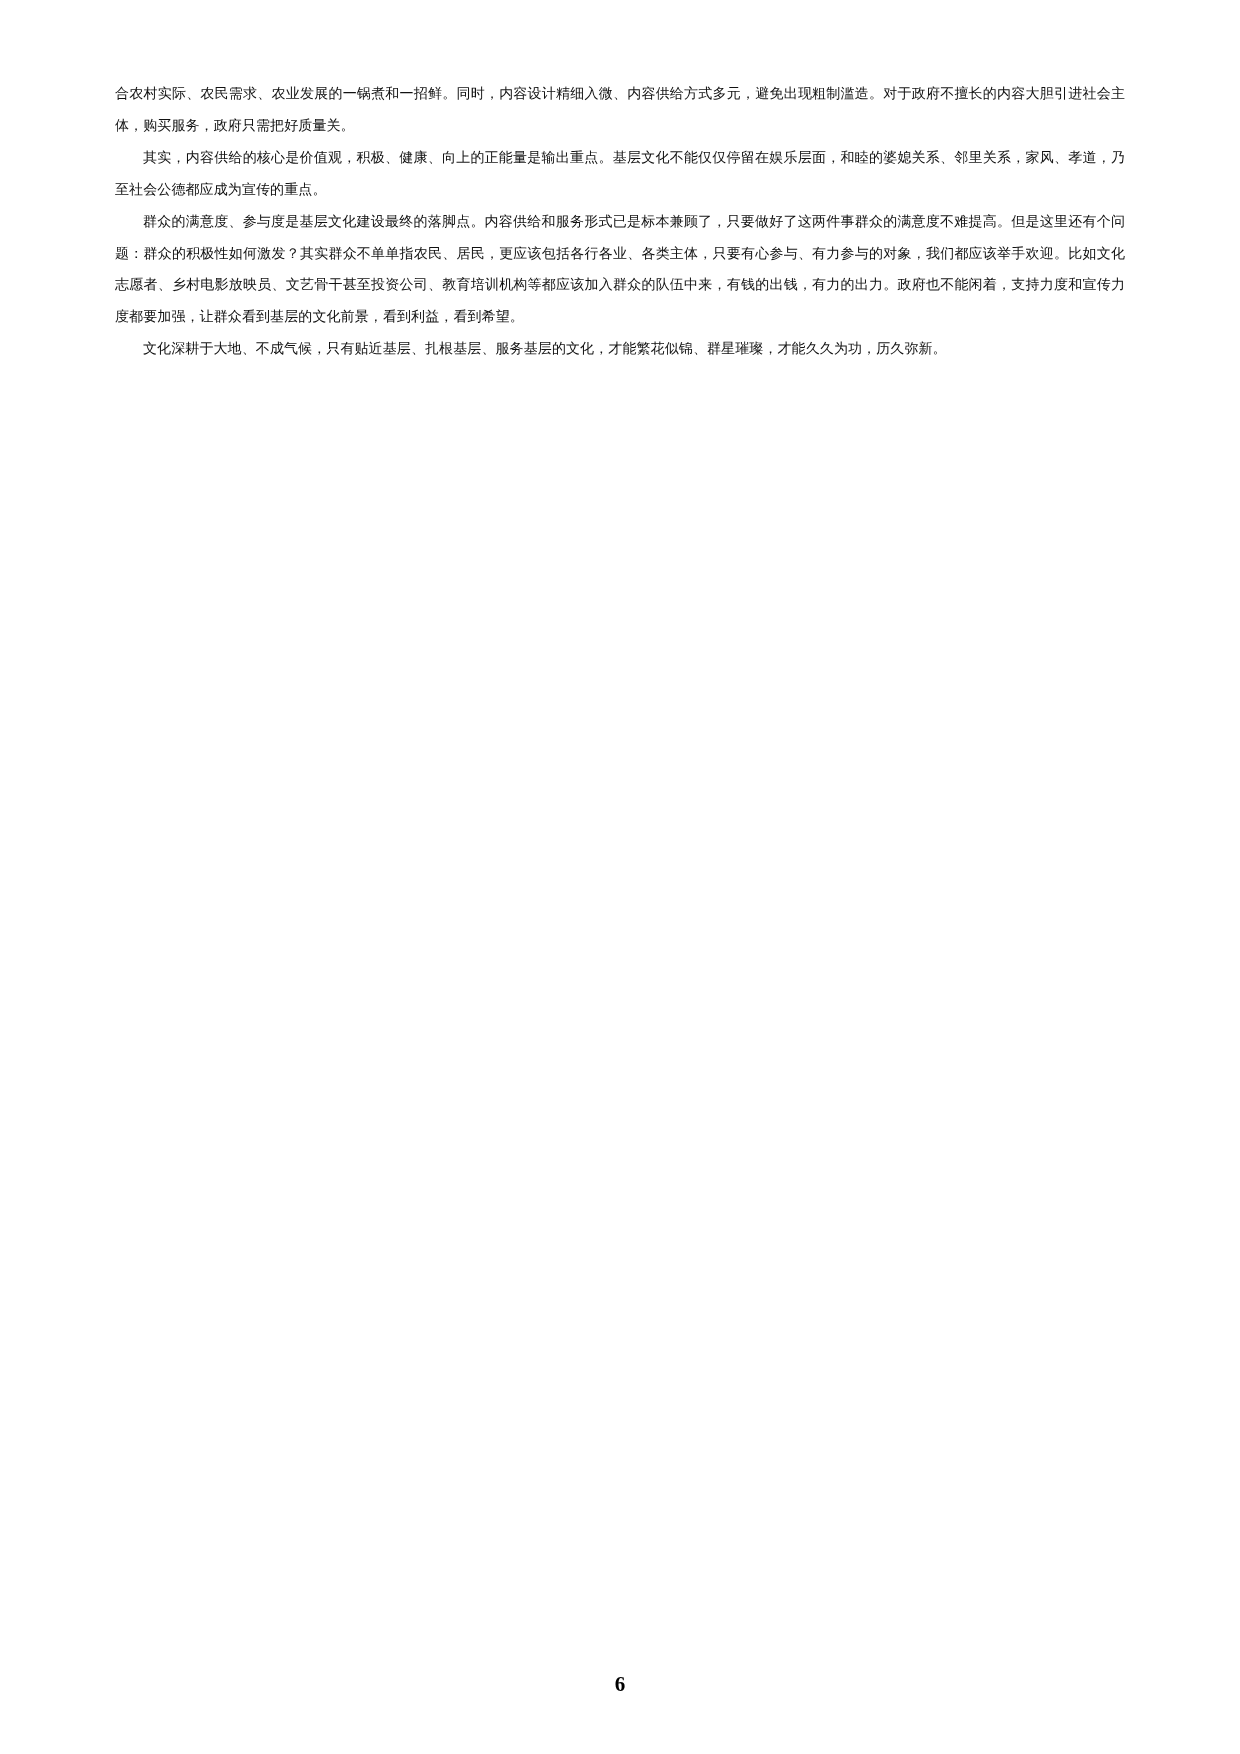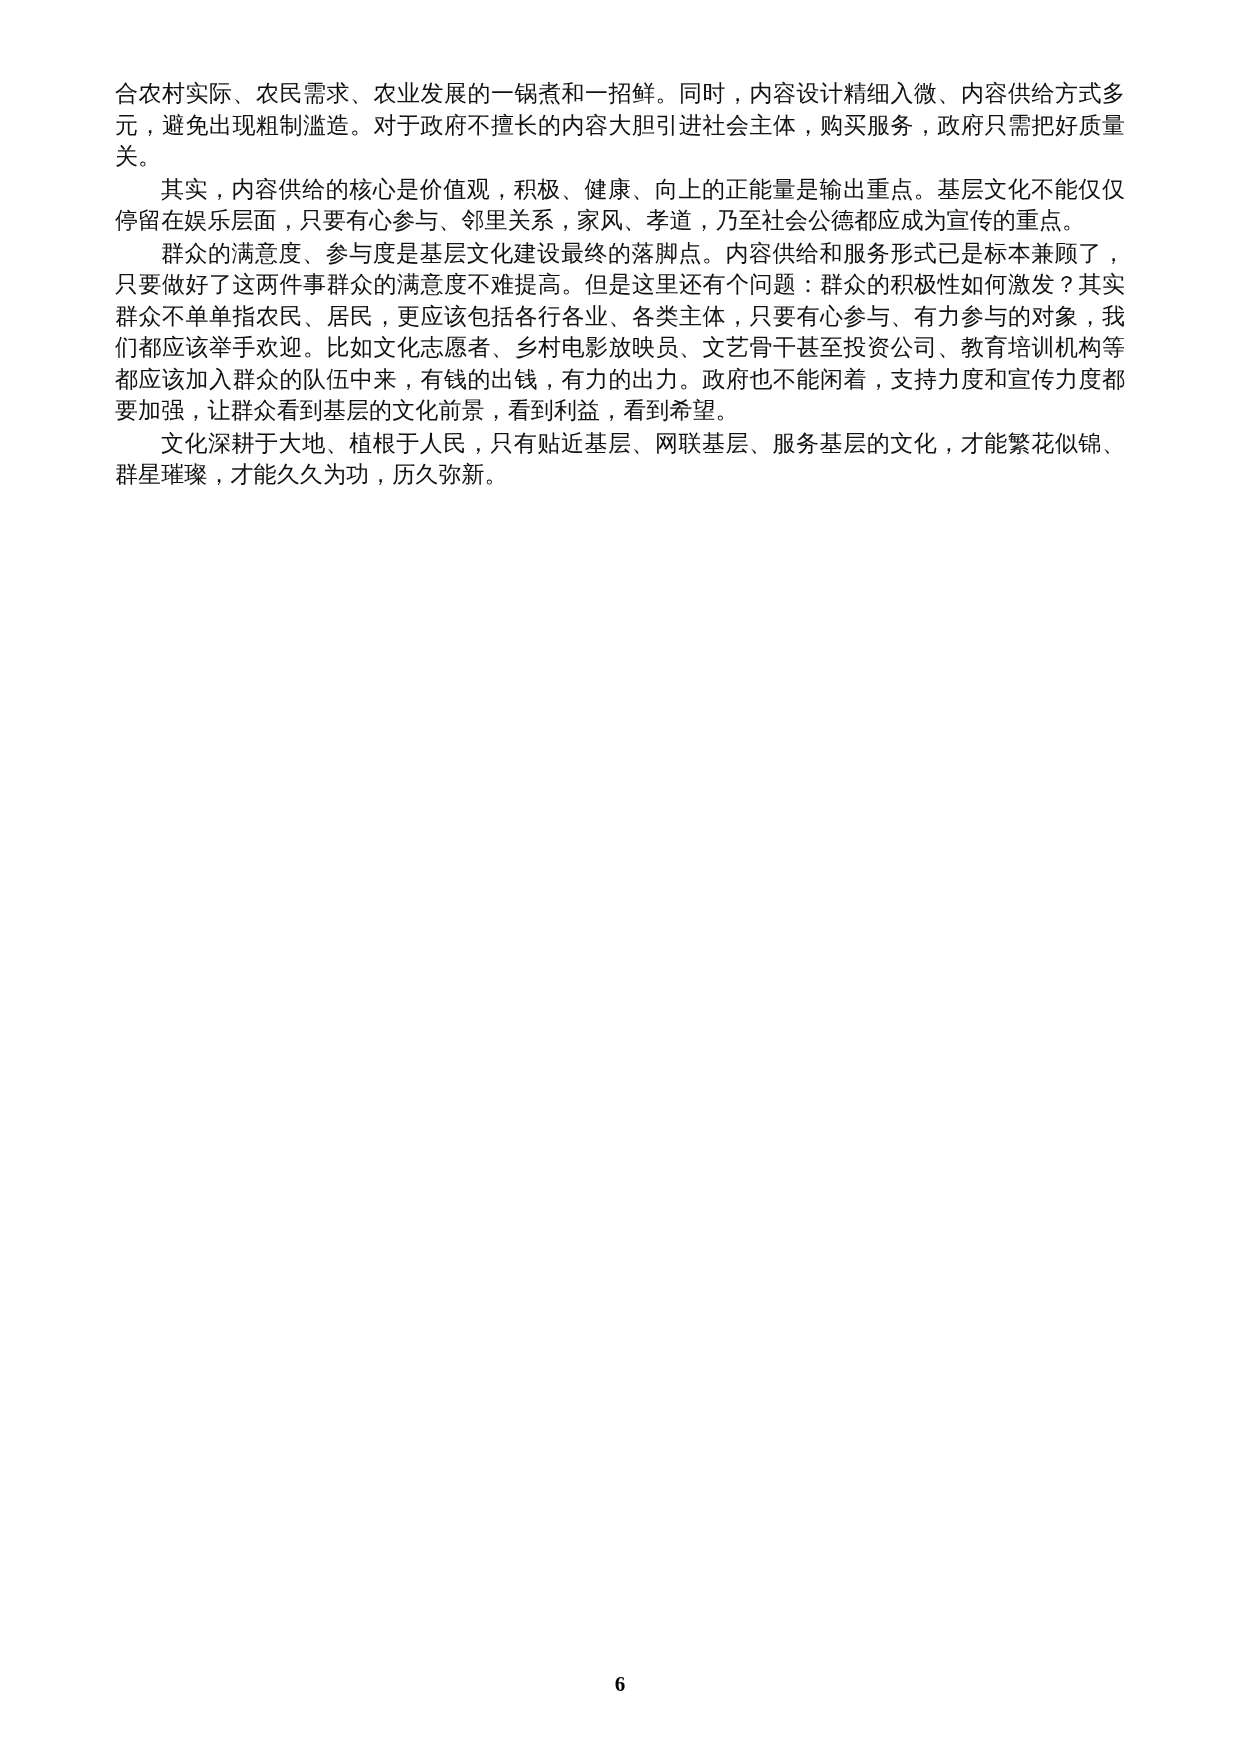--- a/index.html
+++ b/index.html
@@ -17,21 +17,21 @@
     font-family: "Liberation Serif", "DejaVu Serif", serif;
   }
   .content {
     position: absolute;
     left: 115px;
     top: 78px;
     width: 1010px;
   }
   .para {
     margin: 0 0 1px 0;
-    font-size: 23px;
+    font-size: 14px;
     line-height: 31.5px;
     color: #111111;
     text-align: justify;
     text-justify: inter-ideograph;
     letter-spacing: 0.1px;
     font-family: "Liberation Serif", "DejaVu Serif", serif;
   }
   .para.indent {
     text-indent: 2em;
   }
@@ -52,25 +52,25 @@
 </style>
 </head>
 <body>
 
 <div class="page">
 
   <div class="content">
 
     <p class="para noindent">合农村实际、农民需求、农业发展的一锅煮和一招鲜。同时，内容设计精细入微、内容供给方式多元，避免出现粗制滥造。对于政府不擅长的内容大胆引进社会主体，购买服务，政府只需把好质量关。</p>
 
-    <p class="para indent">其实，内容供给的核心是价值观，积极、健康、向上的正能量是输出重点。基层文化不能仅仅停留在娱乐层面，只要有心参与、邻里关系，家风、孝道，乃至社会公德都应成为宣传的重点。</p>
+    <p class="para indent">其实，内容供给的核心是价值观，积极、健康、向上的正能量是输出重点。基层文化不能仅仅停留在娱乐层面，和睦的婆媳关系、邻里关系，家风、孝道，乃至社会公德都应成为宣传的重点。</p>
 
 
 
     <p class="para indent">群众的满意度、参与度是基层文化建设最终的落脚点。内容供给和服务形式已是标本兼顾了，只要做好了这两件事群众的满意度不难提高。但是这里还有个问题：群众的积极性如何激发？其实群众不单单指农民、居民，更应该包括各行各业、各类主体，只要有心参与、有力参与的对象，我们都应该举手欢迎。比如文化志愿者、乡村电影放映员、文艺骨干甚至投资公司、教育培训机构等都应该加入群众的队伍中来，有钱的出钱，有力的出力。政府也不能闲着，支持力度和宣传力度都要加强，让群众看到基层的文化前景，看到利益，看到希望。</p>
 
-    <p class="para indent">文化深耕于大地、植根于人民，只有贴近基层、网联基层、服务基层的文化，才能繁花似锦、群星璀璨，才能久久为功，历久弥新。</p>
+    <p class="para indent">文化深耕于大地、不成气候，只有贴近基层、扎根基层、服务基层的文化，才能繁花似锦、群星璀璨，才能久久为功，历久弥新。</p>
 
   </div>
 
   <div class="page-number">6</div>
 
 </div>
 
 </body></html>

